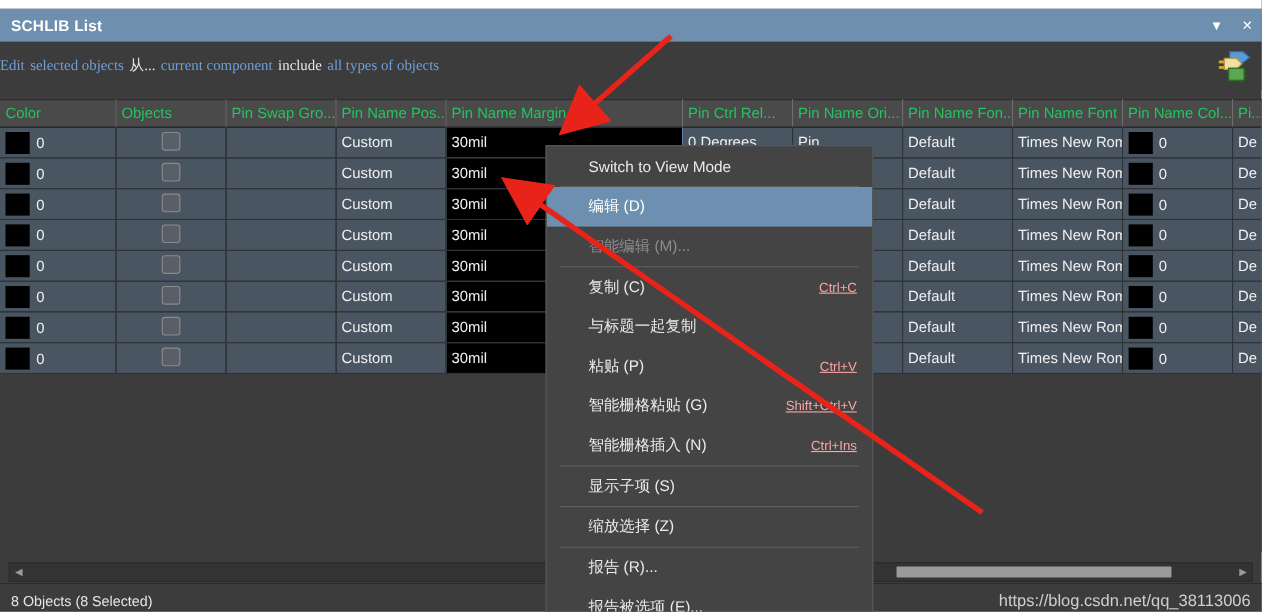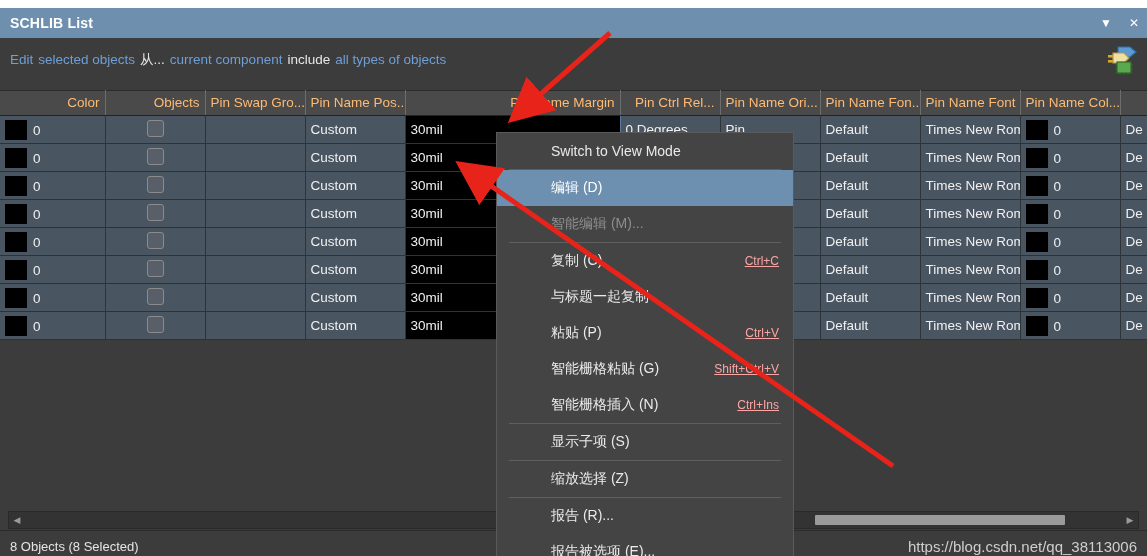--- a/index.html
+++ b/index.html
@@ -36,21 +36,21 @@
     width:14px;text-align:center;cursor:default;
   }
   
   #toolbar{
     position:relative;
     height:44px;
     background:#3c3c3c;
     display:flex;align-items:center;
   }
   #linkline{
-    margin-left:10px;font-size:13.5px;white-space:nowrap;
+    font-size:13.5px;white-space:nowrap;font-family:Liberation Serif, serif;
   }
   #linkline .lnk{color:#6f9fd8;}
   #linkline .txt{color:#e6e6e6;}
   #linkline span{margin-right:5px;}
   #compIcon{
     position:absolute;right:8px;top:6px;
     width:34px;height:32px;
   }
   
   #tablewrap{
@@ -59,23 +59,23 @@
     overflow:hidden;
   }
   table.grid{
     border-collapse:collapse;
     table-layout:fixed;
     width:1270px;
     font-size:13.5px;
   }
   table.grid th{
     background:#4a4a4a;
-    color:#fdba74;
+    color:#22c55e;
     font-weight:normal;
-    text-align:right;
+    text-align:left;
     padding:4px 5px 5px 5px;
     height:20px;
     border-right:1px solid #6d6d6d;
     border-bottom:1px solid #222;
     border-top:1px solid #2b2b2b;
     white-space:nowrap;overflow:hidden;
     box-sizing:border-box;
   }
   table.grid td{
     background:#4a5562;
@@ -138,21 +138,21 @@
     position:absolute;left:496px;top:124px;width:298px;height:432px;
     background:#444444;
     border:1px solid #5a5a5a;
     box-sizing:border-box;
     z-index:40;
     font-size:14px;
     overflow:hidden;
   }
   .mi{
     position:relative;height:36px;display:flex;align-items:center;
-    color:#eaeaea;padding-left:54px;box-sizing:border-box;text-align:center;
+    color:#eaeaea;padding-left:38px;box-sizing:border-box;text-align:center;
   }
   .mi.hl{background:#6d8fb0;color:#ffffff;}
   .mi.disabled{color:#8d8d8d;}
   .mi .accel{
     position:absolute;right:14px;color:#fca5a5;font-size:12px;text-decoration:underline;
   }
   .msep{height:1px;background:#5f5f5f;margin:0 12px;}
   
   #arrows{
     position:absolute;left:0;top:0;width:1147px;height:556px;

